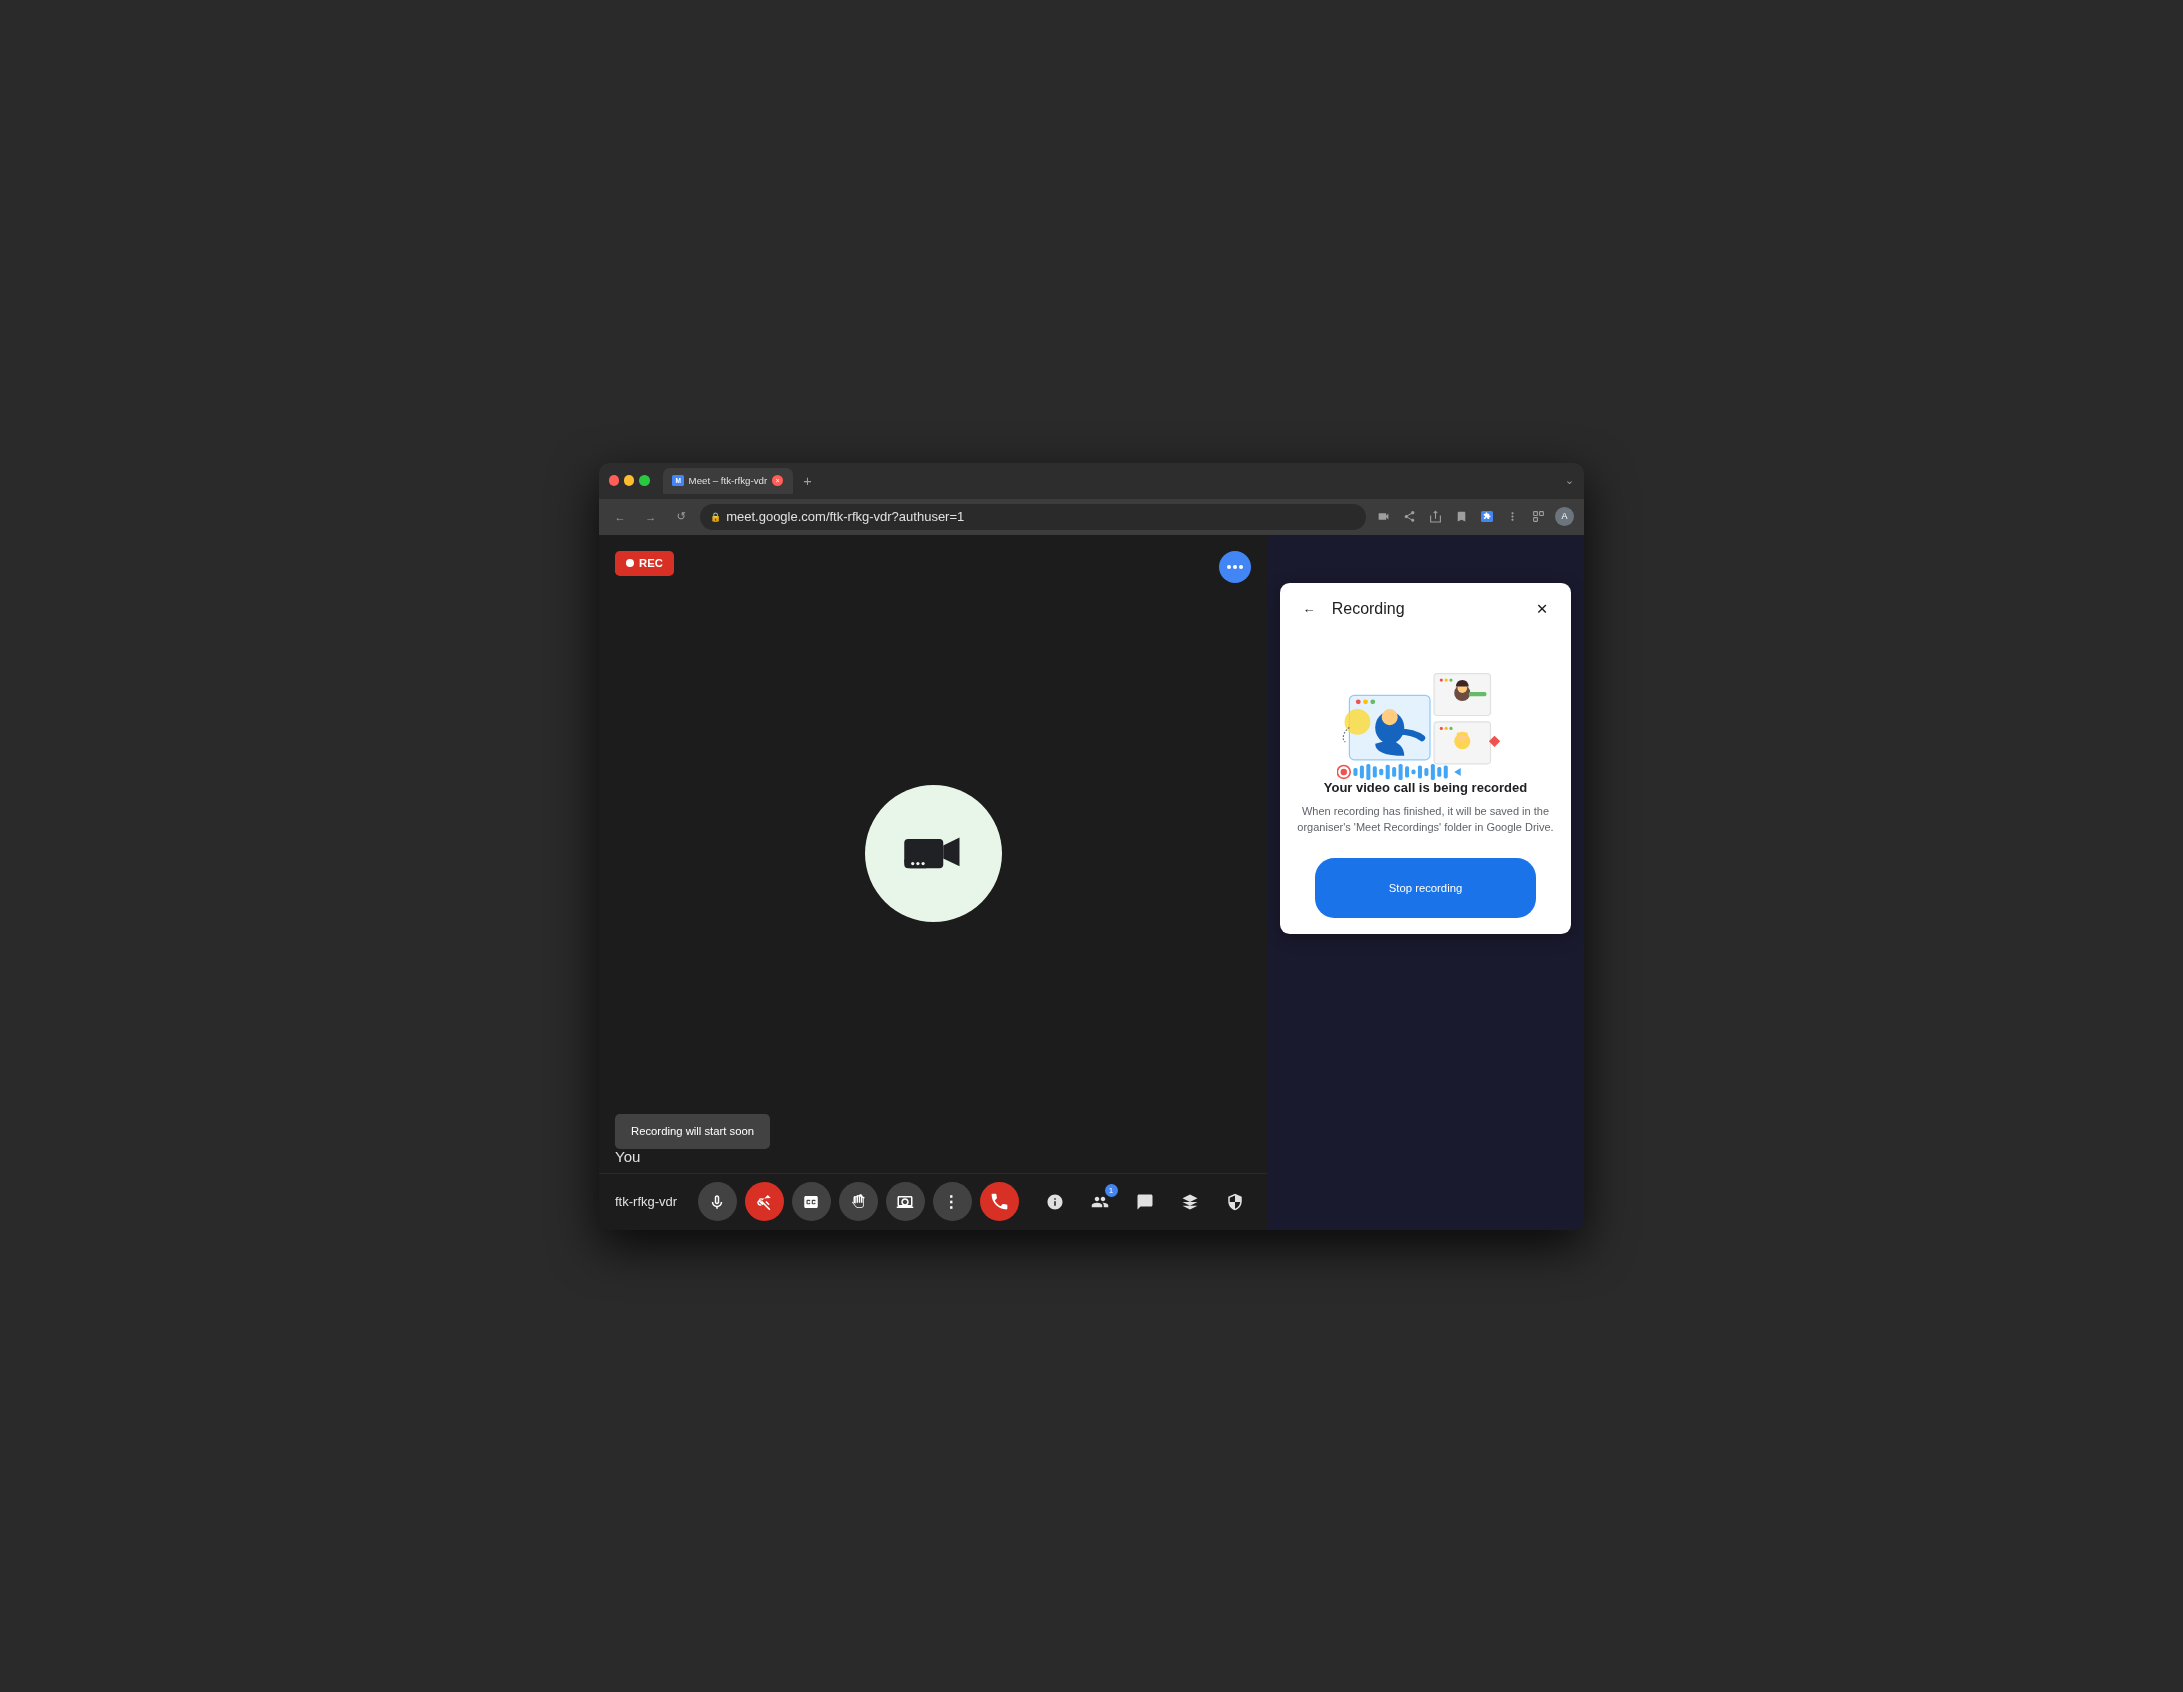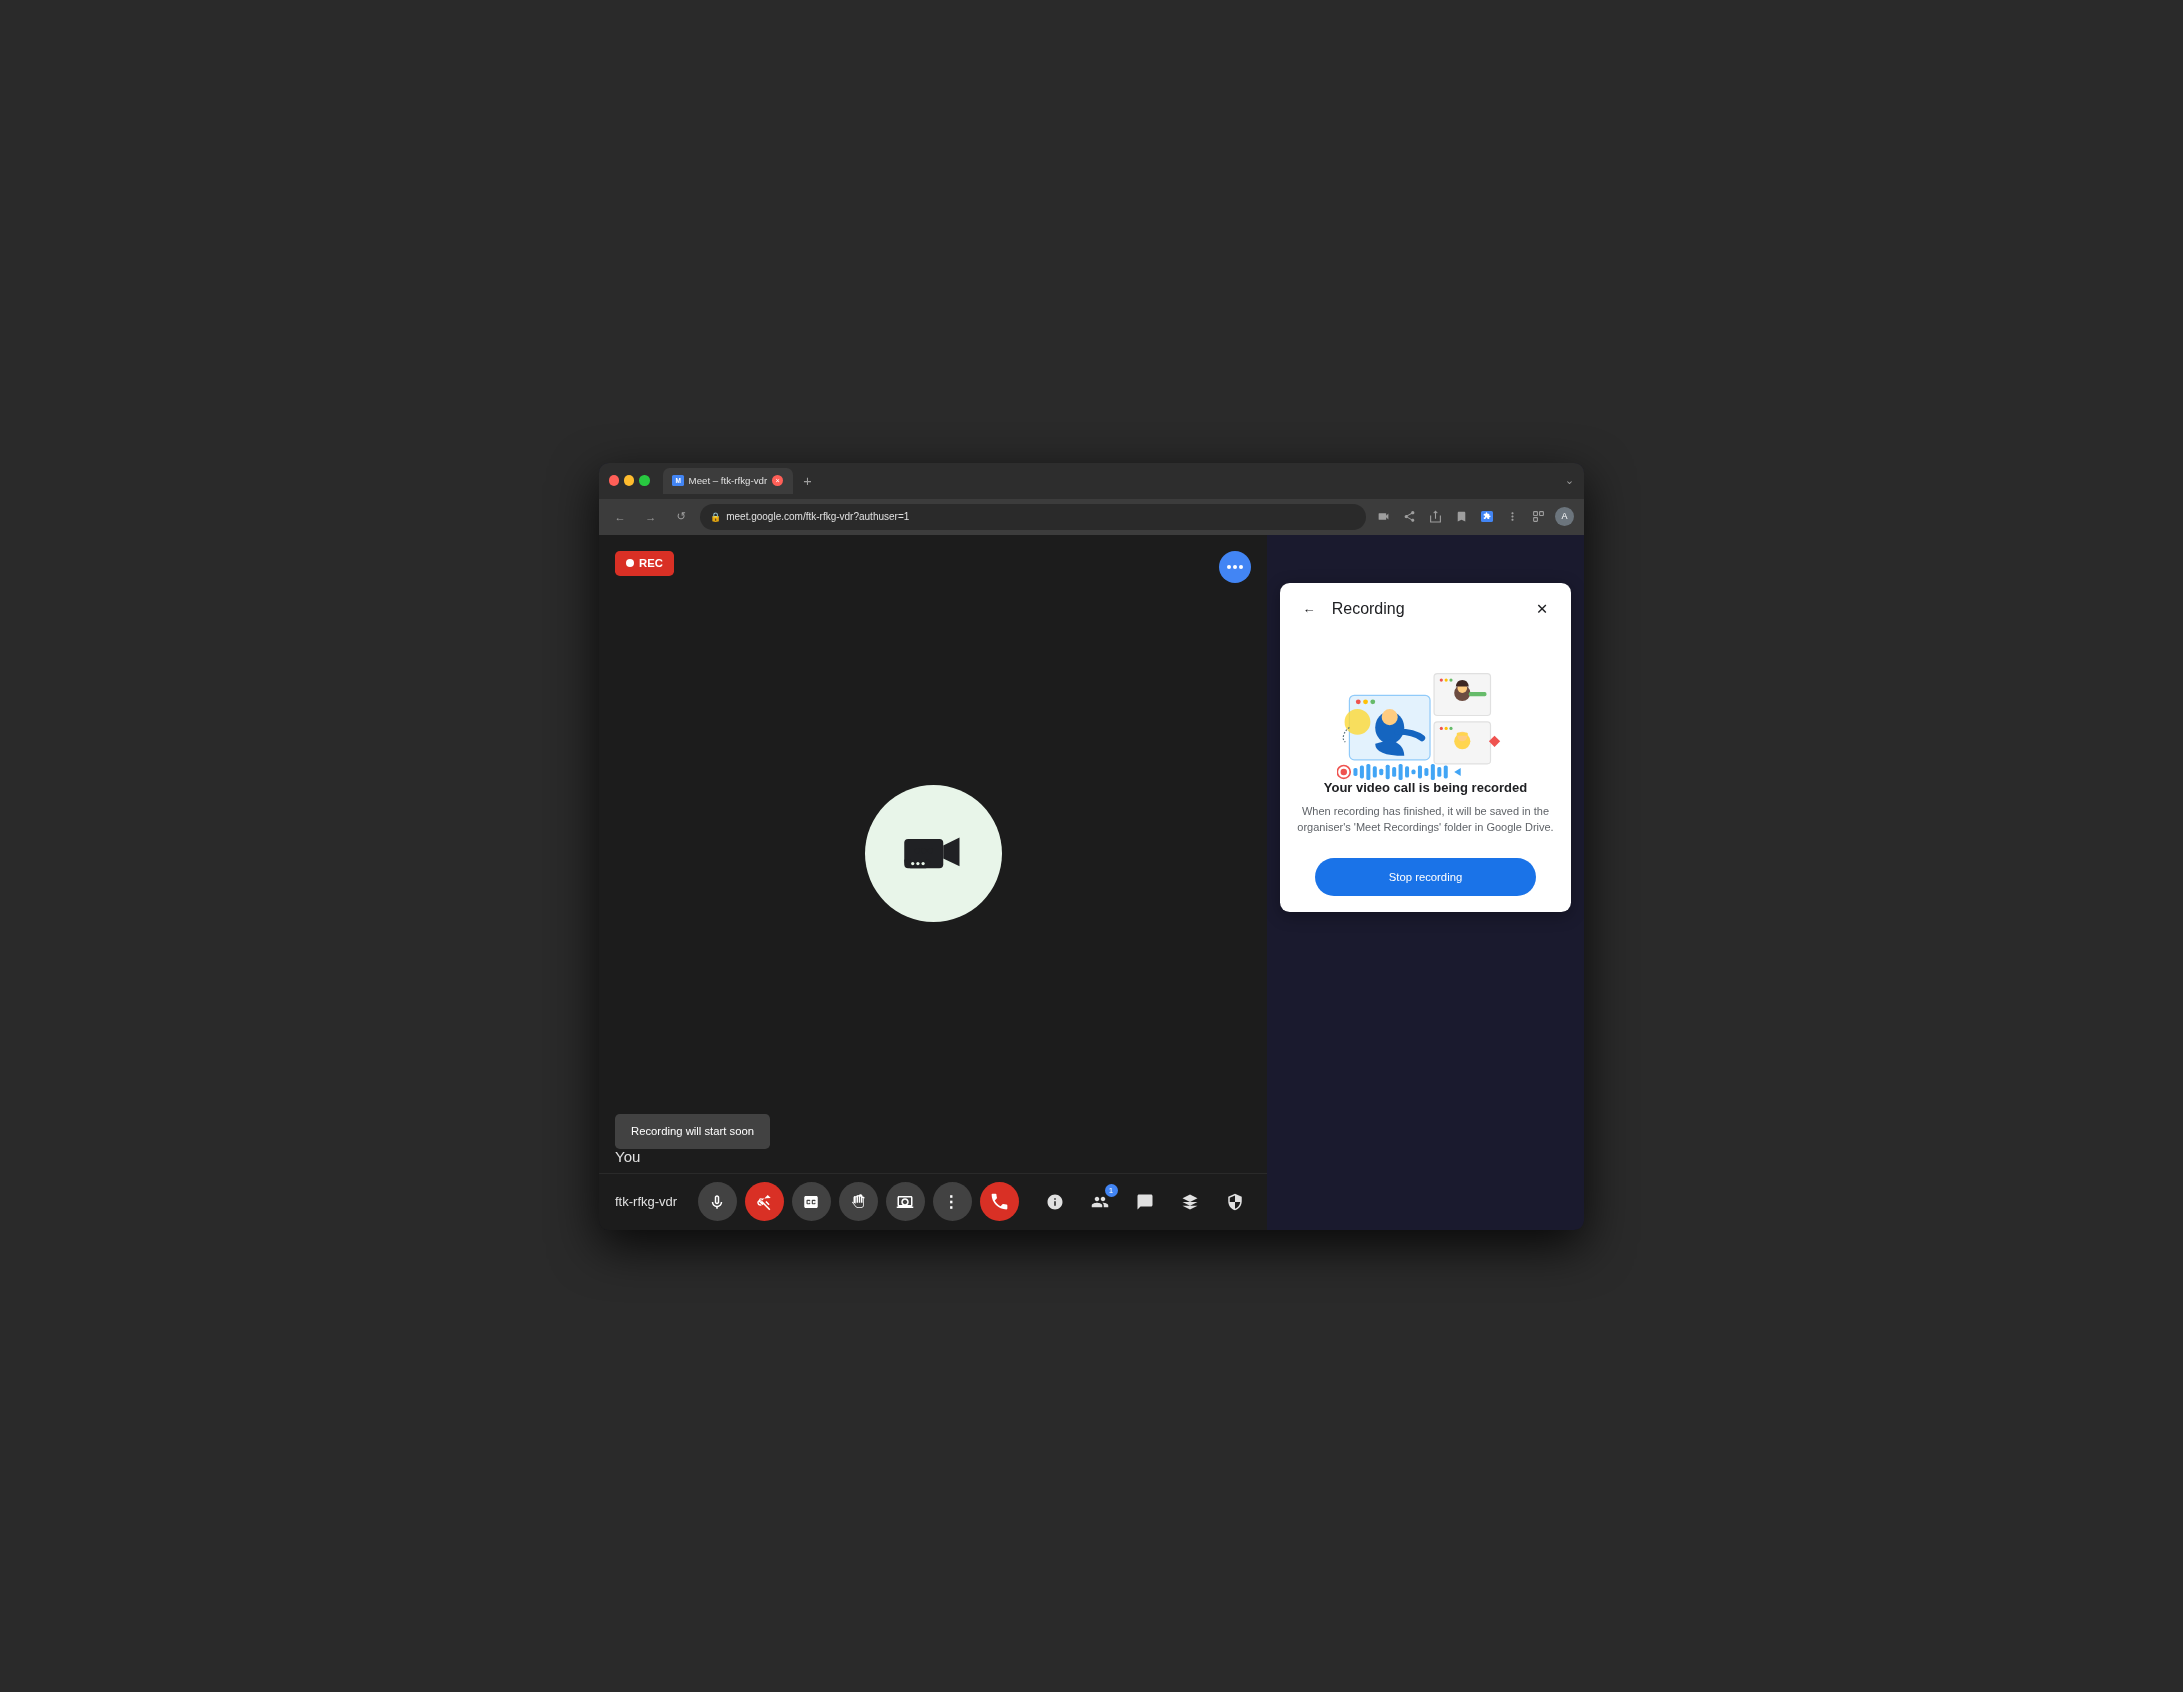--- a/index.html
+++ b/index.html
@@ -148,21 +148,21 @@
       gap: 4.8px;
     }
 
     .url-lock {
       color: #9e9e9e;
       font-size: 9px;
     }
 
     .url-text {
       color: #e0e0e0;
-      font-size: 10px;
+      font-size: 13px;
     }
 
     .address-bar-icons {
       display: flex;
       align-items: center;
       gap: 6.5px;
       color: #9e9e9e;
       font-size: 11.3px;
     }
 
@@ -450,21 +450,21 @@
       text-align: center;
       line-height: 1.5;
       margin-bottom: 22.6px;
     }
 
     .stop-recording-btn {
       background: #1a73e8;
       color: white;
       border: none;
       border-radius: 19.4px;
-      padding: 13px 26px;
+      padding: 24px 26px;
       font-size: 11.3px;
       font-weight: 500;
       cursor: pointer;
       width: 85%;
     }
 
     
     .illus-container {
       position: relative;
       width: 178px;

